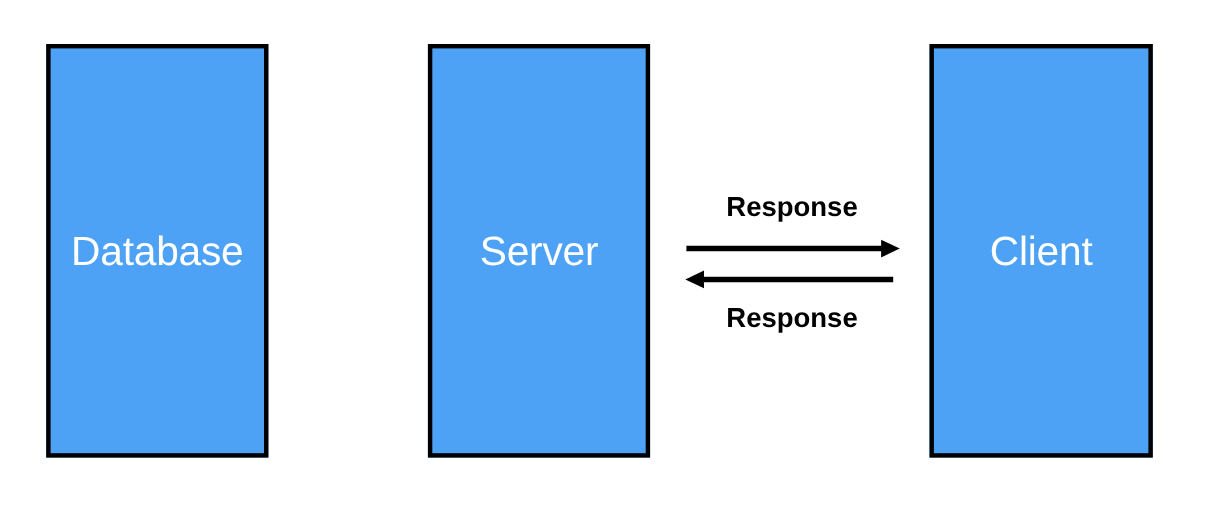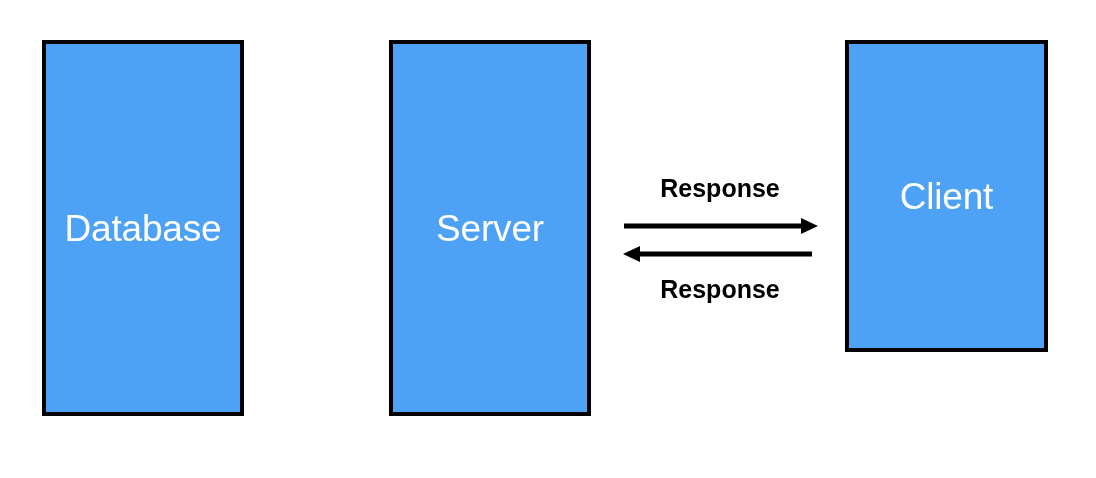--- a/index.html
+++ b/index.html
@@ -34,21 +34,21 @@
     font-weight: 400;
     font-size: 37px;
     line-height: 1;
     letter-spacing: -0.2px;
     white-space: nowrap;
     user-select: none;
   }
 
   #node-database { left: 42px;  top: 40px; width: 202px; height: 376px; }
   #node-server   { left: 389px; top: 40px; width: 202px; height: 376px; }
-  #node-client   { left: 845px; top: 40px; width: 203px; height: 312px; }
+  #node-client   { left: 845px; top: 40px; width: 203px; height: 376px; }
 
   
   .edge-group {
     position: absolute;
   }
   #edge-group-db-server     { left: 256px; top: 168px; width: 130px; height: 140px; }
   #edge-group-server-client { left: 620px; top: 168px; width: 200px; height: 140px; }
 
   .edge-label {
     position: absolute;

